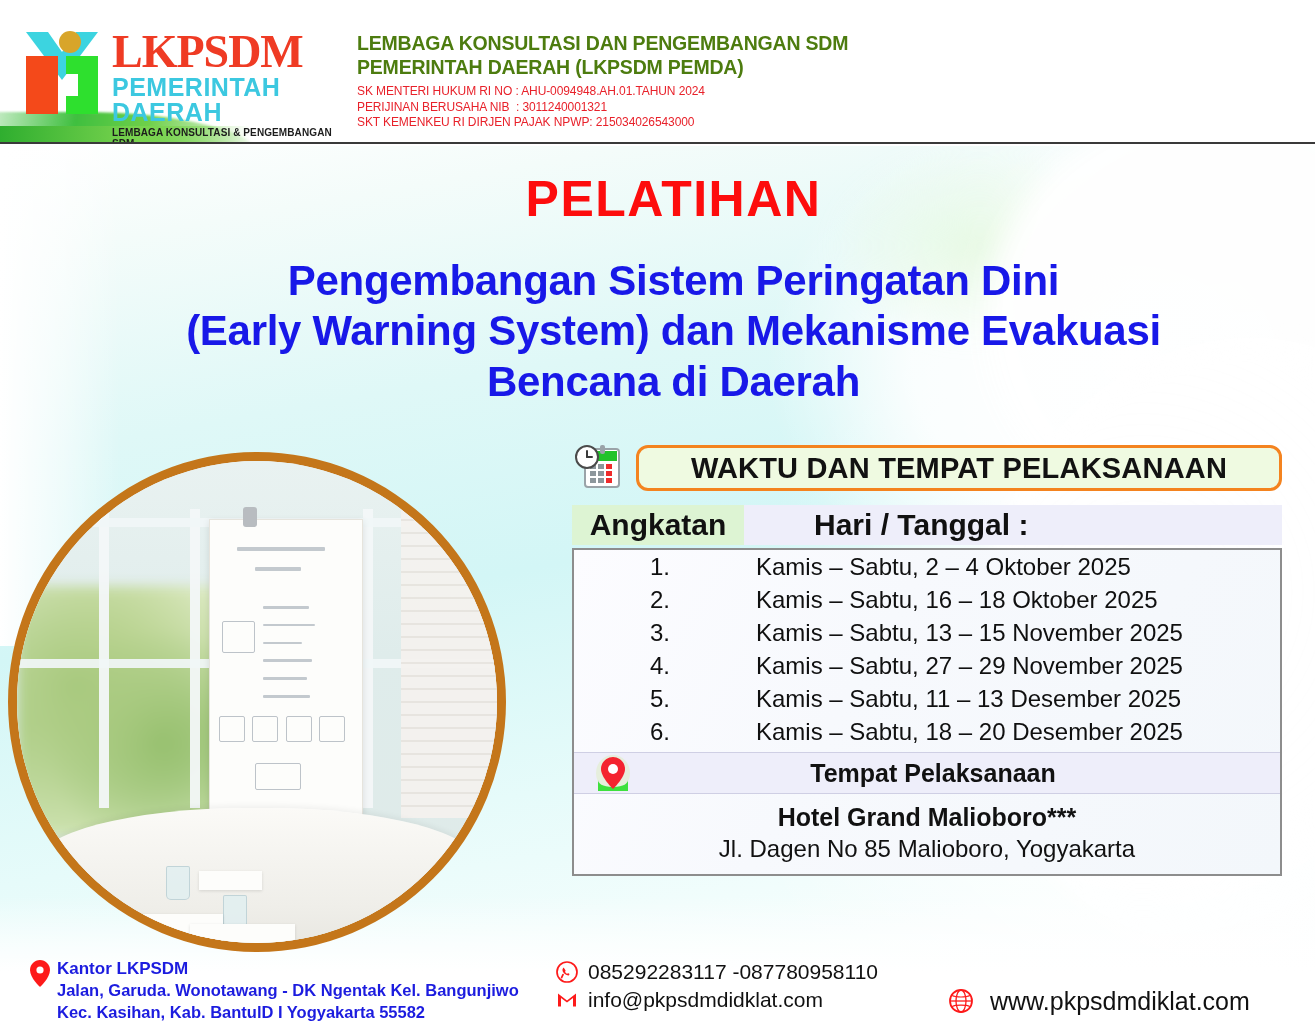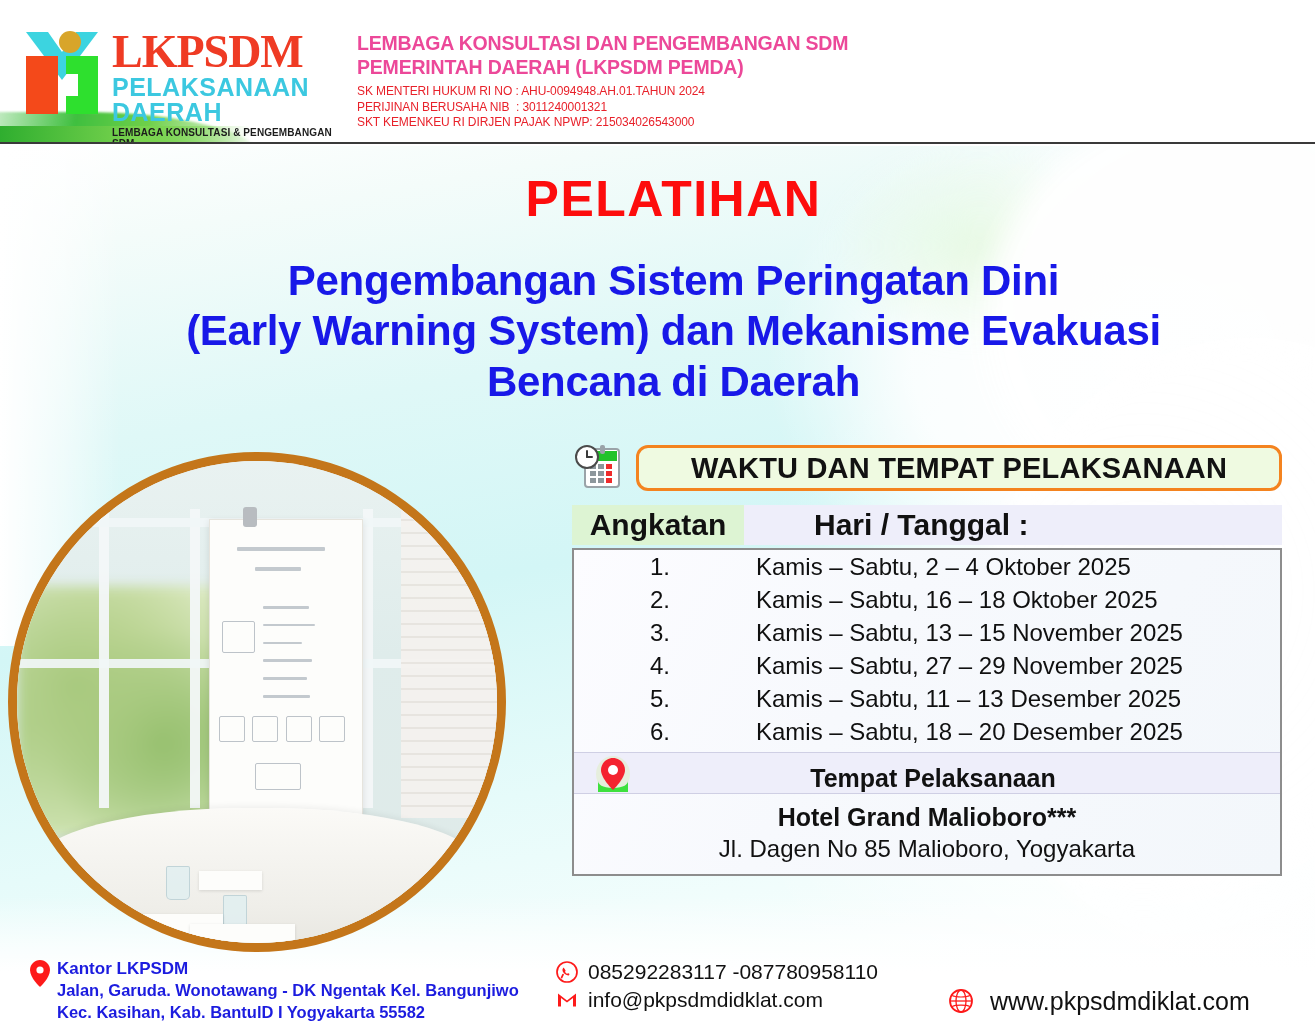--- a/index.html
+++ b/index.html
@@ -77,21 +77,21 @@
 
   
   .org-block {
     position: absolute;
     left: 357px; top: 32px;
     width: 700px;
   }
   .org-line {
     font-size: 19.5px;
     font-weight: bold;
-    color: #ec4899;
+    color: #4d7c0f;
     line-height: 1.22;
     letter-spacing: -0.2px;
   }
   .legal-line {
     font-size: 12px;
     color: #e8212a;
     line-height: 1.33;
     letter-spacing: -0.1px;
     white-space: pre;
   }
@@ -330,21 +330,21 @@
     color: #101010;
   }
   .sched-date {
     flex: 1;
     font-size: 24px;
     color: #101010;
     padding-left: 10px;
   }
 
   .venue-head {
-    display: flex; align-items: flex-end;
+    display: flex; align-items: center;
     height: 42px;
     background: #eeeefa;
     border-top: 1px solid #cfcfe4;
     border-bottom: 1px solid #cfcfe4;
     margin-top: 4px;
   }
   .pin-icon { width: 46px; height: 38px; position: relative; margin-left: 16px; flex: none; }
   .venue-head-text {
     flex: 1;
     text-align: center;
@@ -416,21 +416,21 @@
         <polygon points="8,6 30,6 44,26 58,6 80,6 44,54" fill="#3cd4e0"></polygon>
         <circle cx="52" cy="16" r="11" fill="#d8a52a"></circle>
         <polygon points="8,30 26,30 26,70 40,70 40,88 8,88" fill="#f4491a"></polygon>
         <polygon points="26,30 40,30 40,52 40,70 26,70" fill="#f4491a"></polygon>
         <polygon points="48,30 66,30 66,88 48,88 48,70 60,70 60,48 48,48" fill="#2ee02e"></polygon>
         <polygon points="66,30 80,30 80,88 66,88" fill="#2ee02e"></polygon>
       </svg>
     </div>
     <div class="logo-text-col">
       <div class="logo-lkpsdm">LKPSDM</div>
-      <div class="logo-pemda">PELAKSANAAN DAERAH</div>
+      <div class="logo-pemda">PEMERINTAH DAERAH</div>
       <div class="logo-sub">LEMBAGA KONSULTASI &amp; PENGEMBANGAN SDM</div>
     </div>
   </div>
 
   <div class="org-block">
     <div class="org-line">LEMBAGA KONSULTASI DAN PENGEMBANGAN SDM</div>
     <div class="org-line">PEMERINTAH DAERAH (LKPSDM PEMDA)</div>
     <div class="legal-wrap">
       <div class="legal-line">SK MENTERI HUKUM RI NO : AHU-0094948.AH.01.TAHUN 2024</div>
       <div class="legal-line">PERIJINAN BERUSAHA NIB  : 3011240001321</div>

